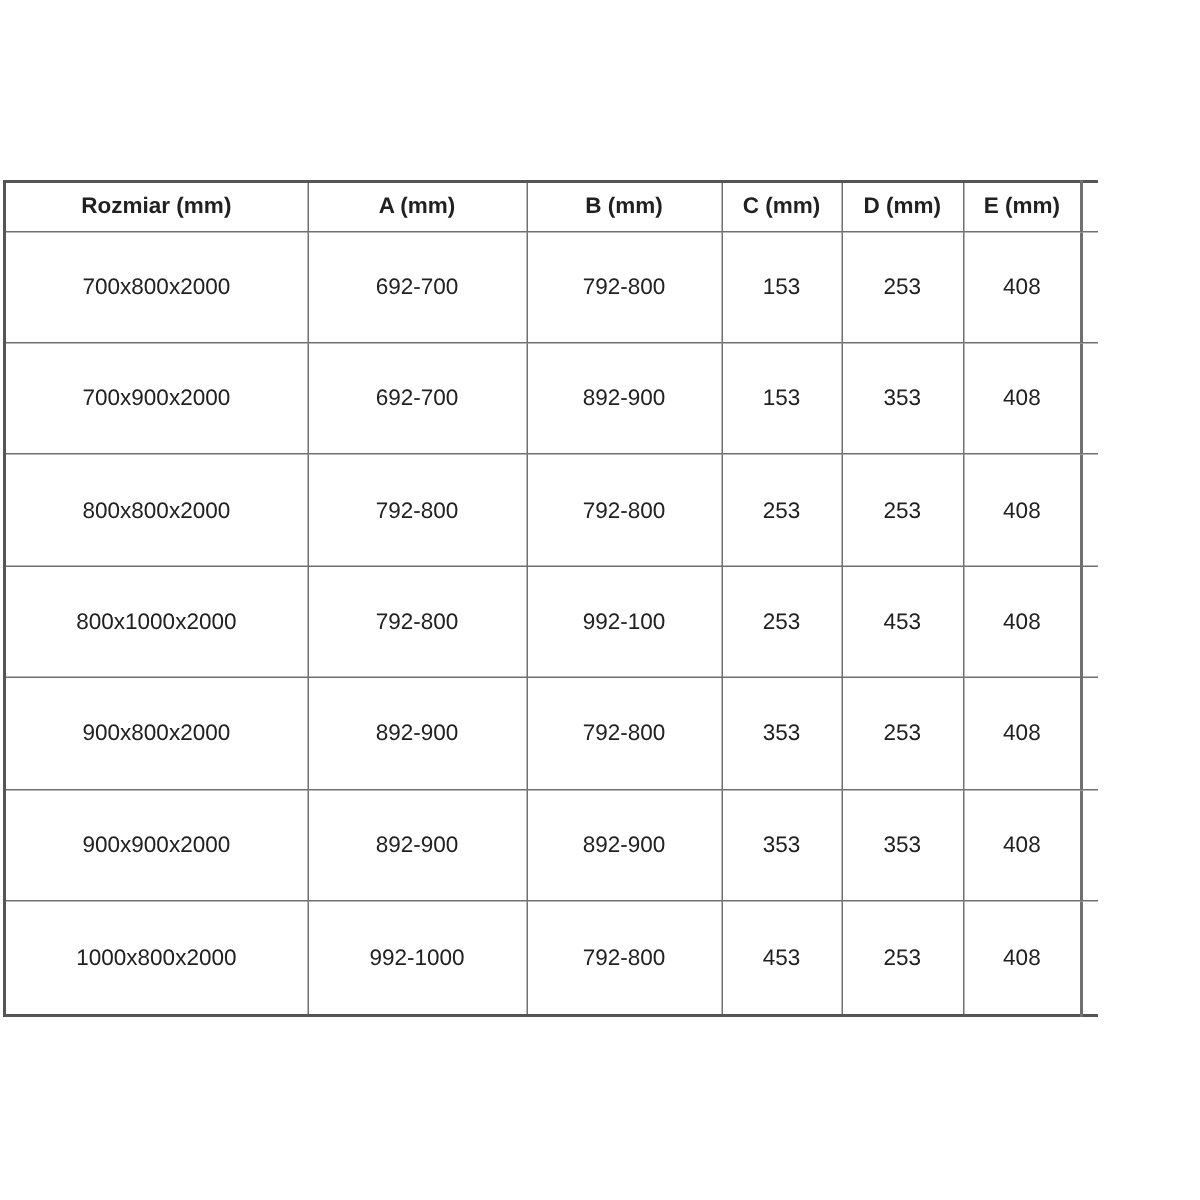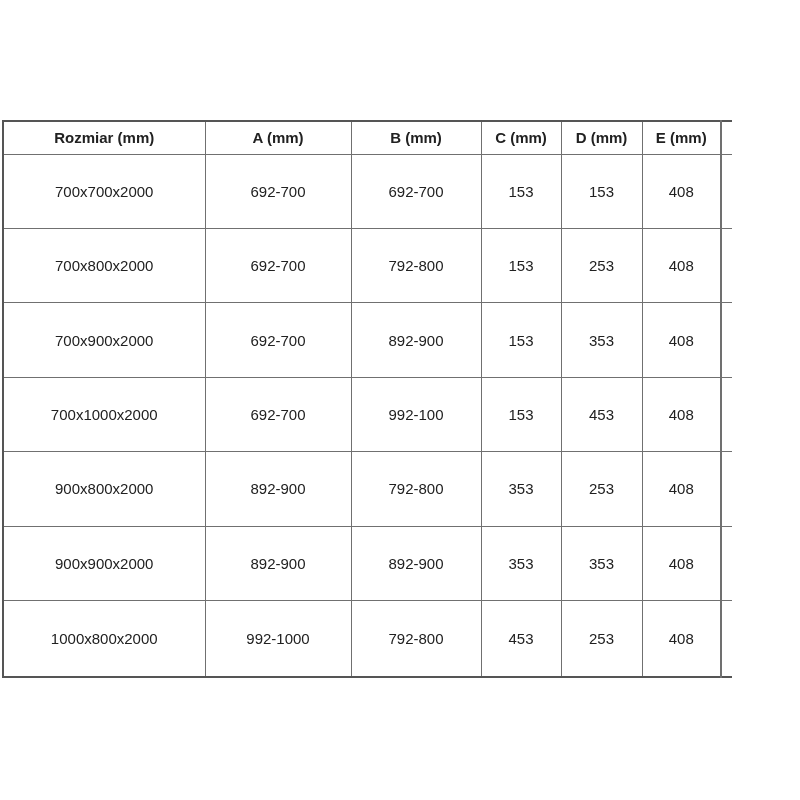--- a/index.html
+++ b/index.html
@@ -76,51 +76,51 @@
         <th>A (mm)</th>
         <th>B (mm)</th>
         <th>C (mm)</th>
         <th>D (mm)</th>
         <th>E (mm)</th>
         <th>X (mm)</th>
       </tr>
     </thead>
     <tbody id="table-body">
         <tr>
-          <td>700x700x2000</td>
-          <td>692-700</td>
-          <td>692-700</td>
-          <td>153</td>
-          <td>153</td>
-          <td>408</td>
-          <td>735</td>
-        </tr>
-        <tr>
           <td>700x800x2000</td>
           <td>692-700</td>
           <td>792-800</td>
           <td>153</td>
           <td>253</td>
           <td>408</td>
           <td>735</td>
         </tr>
         <tr>
           <td>700x900x2000</td>
           <td>692-700</td>
           <td>892-900</td>
           <td>153</td>
           <td>353</td>
           <td>408</td>
           <td>735</td>
         </tr>
         <tr>
-          <td>700x1000x2000</td>
-          <td>692-700</td>
+          <td>800x800x2000</td>
+          <td>792-800</td>
+          <td>792-800</td>
+          <td>253</td>
+          <td>253</td>
+          <td>408</td>
+          <td>735</td>
+        </tr>
+        <tr>
+          <td>800x1000x2000</td>
+          <td>792-800</td>
           <td>992-100</td>
-          <td>153</td>
+          <td>253</td>
           <td>453</td>
           <td>408</td>
           <td>735</td>
         </tr>
         <tr>
           <td>900x800x2000</td>
           <td>892-900</td>
           <td>792-800</td>
           <td>353</td>
           <td>253</td>

